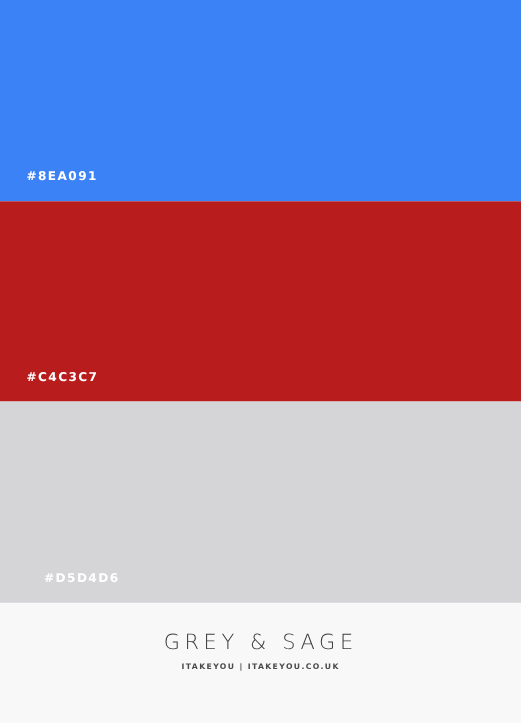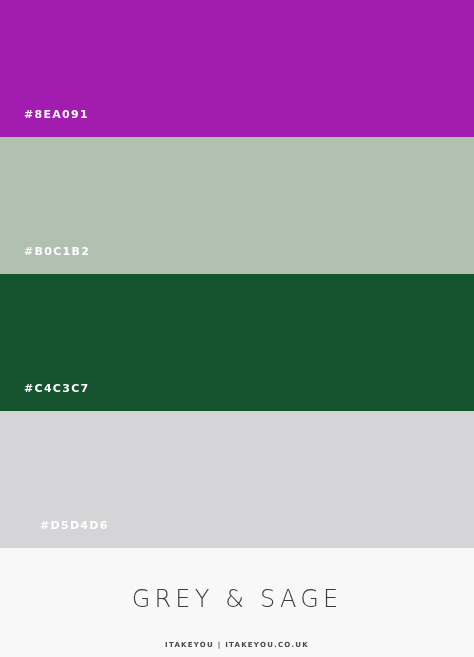--- a/index.html
+++ b/index.html
@@ -51,55 +51,52 @@
     background: #f8f8f8;
     display: flex;
     flex-direction: column;
     align-items: center;
     justify-content: flex-start;
     padding-top: 27px;
     box-sizing: border-box;
   }
   #palette-title {
     font-family: "DejaVu Sans", sans-serif;
-    font-size: 24px;
+    font-size: 19px;
     font-weight: 300;
     letter-spacing: 4.2px;
     color: #3b3b3b;
     line-height: 1;
-    margin: 12px;
+    margin: 0;
     white-space: nowrap;
   }
   #palette-credit {
-    margin-top: 19px;
+    margin-top: 9px;
     font-family: "DejaVu Sans", sans-serif;
     font-size: 7px;
     font-weight: bold;
     letter-spacing: 1.25px;
     color: #4a4a4a;
     line-height: 1;
     white-space: nowrap;
   }
 </style>
 </head>
 <body>
 
 <div id="palette-card" style="background: rgb(255, 255, 255);">
 
   <div id="swatch-stack">
 
-    <div class="swatch" style="background: #a21caf;">
+    <div class="swatch" style="background: #3b82f6;">
       <span class="swatch-label" style="color: rgb(255, 255, 255);">#8EA091</span>
     </div>
 
-    <div class="swatch" style="background: rgb(176, 193, 178);">
-      <span class="swatch-label" style="color: rgb(255, 255, 255);">#B0C1B2</span>
-    </div>
 
-    <div class="swatch" style="background: #14532d;">
+    <div class="swatch" style="background: #b91c1c;">
       <span class="swatch-label" style="color: rgb(255, 255, 255);">#C4C3C7</span>
     </div>
 
     <div class="swatch" style="background: rgb(213, 212, 214);">
       <span class="swatch-label" style="color: rgb(255, 255, 255); margin-left: 40px;">#D5D4D6</span>
     </div>
 
 
 
   </div>

